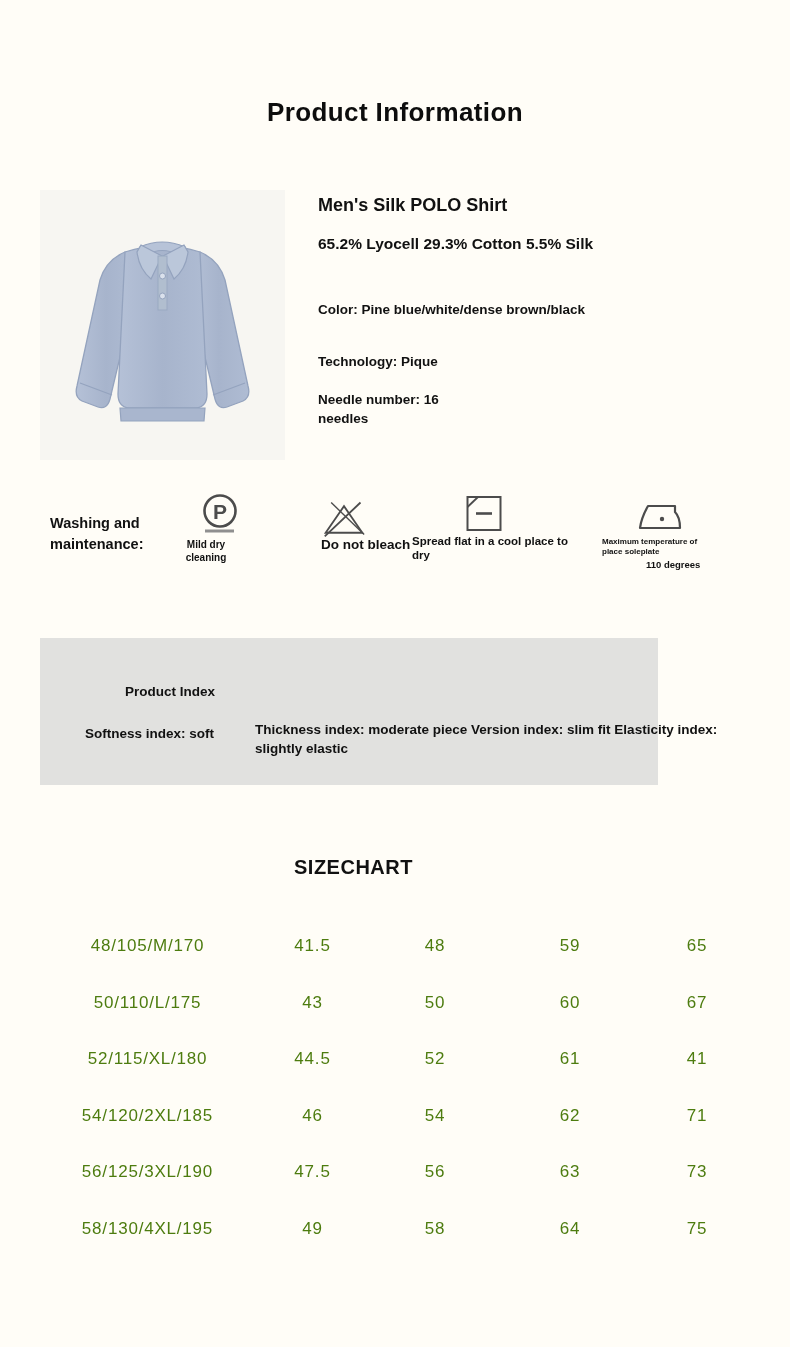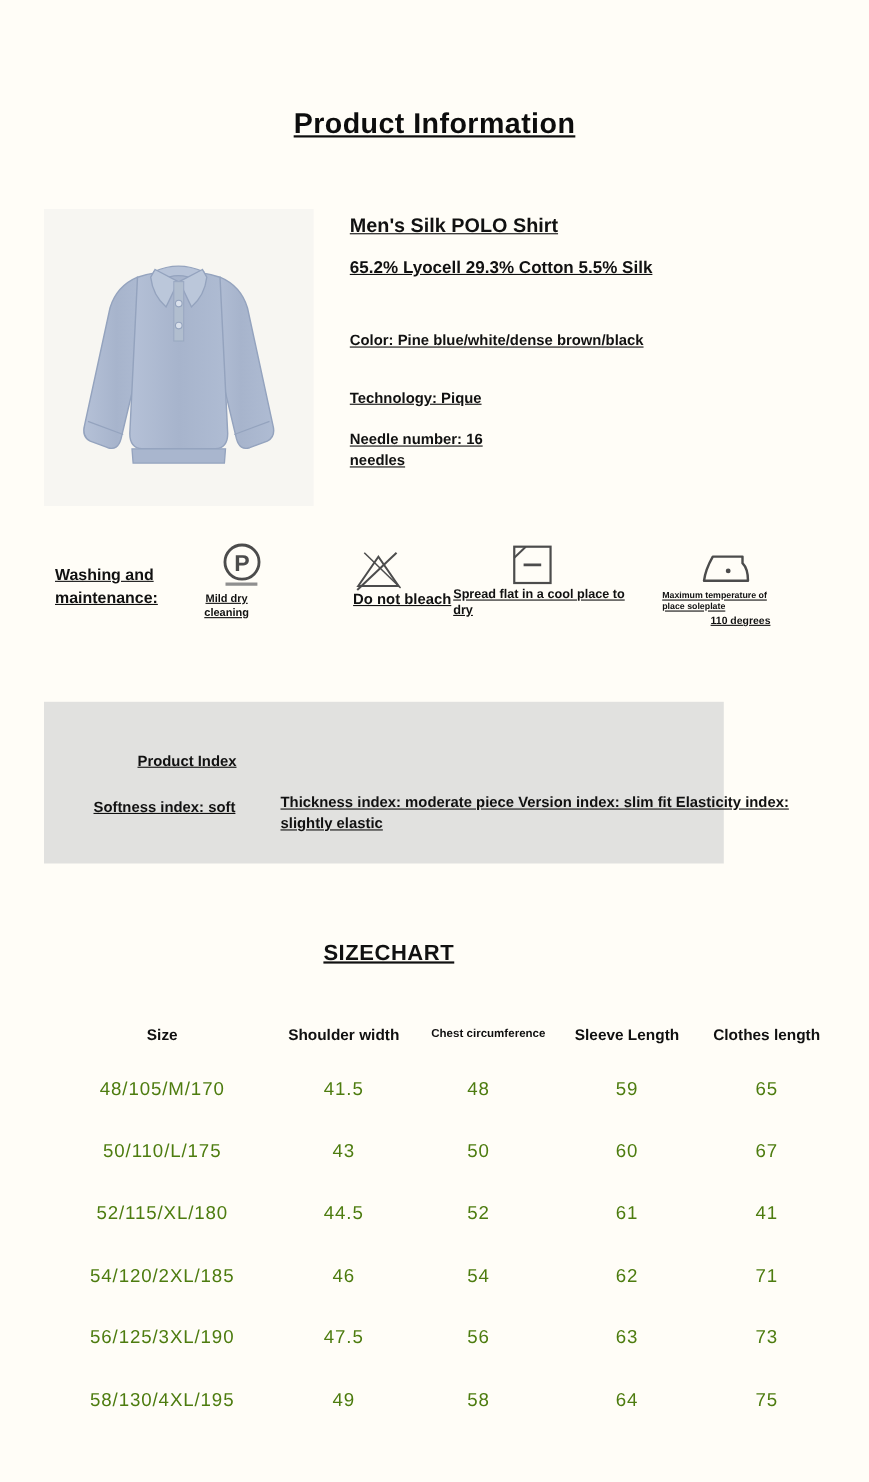--- a/index.html
+++ b/index.html
@@ -2,21 +2,21 @@
 <html><head>
 <meta charset="utf-8">
 <style>
   html,body{margin:0;padding:0;background:#fffdf7;}
   .page{
     position:relative;width:790px;height:1347px;margin:0 auto;
     background:#fffdf7;color:#111;overflow:hidden;
     font-family:"Liberation Sans",sans-serif;
   }
   .abs{position:absolute;}
-  .b{font-weight:700;text-decoration:underline;}
+  .b{font-weight:700;}
   
   .title{top:80px;left:0;width:100%;text-align:center;font-size:26px;font-weight:700;letter-spacing:.4px;color:#0d0d0d;}
   
   .photo{left:40px;top:190px;width:245px;height:270px;background:#f7f6f2;}
   .p-name{left:318px;top:195px;font-size:18px;}
   .p-comp{left:318px;top:235px;font-size:15.5px;}
   .p-color{left:318px;top:302px;font-size:13.5px;}
   .p-tech{left:318px;top:354px;font-size:13.5px;}
   .p-needle{left:318px;top:390px;width:138px;font-size:13.5px;line-height:19px;}
   
@@ -130,27 +130,20 @@
 
   <div class="abs panel">
     <div class="abs idx-title b">Product Index</div>
     <div class="abs idx-soft b">Softness index: soft</div>
     <div class="abs idx-details b">Thickness index: moderate piece Version index: slim fit Elasticity index: slightly elastic</div>
   </div>
 
   <h2 class="abs sc-title b">SIZECHART</h2>
 
   <div class="abs table">
-    <div class="trow head">
-      <div class="th">Size</div>
-      <div class="th">Shoulder width</div>
-      <div class="th small">Chest circumference</div>
-      <div class="th">Sleeve Length</div>
-      <div class="th">Clothes length</div>
-    </div>
     <div class="trow">
       <div class="td">48/105/M/170</div>
       <div class="td">41.5</div>
       <div class="td">48</div>
       <div class="td">59</div>
       <div class="td">65</div>
     </div>
     <div class="trow">
       <div class="td">50/110/L/175</div>
       <div class="td">43</div>

